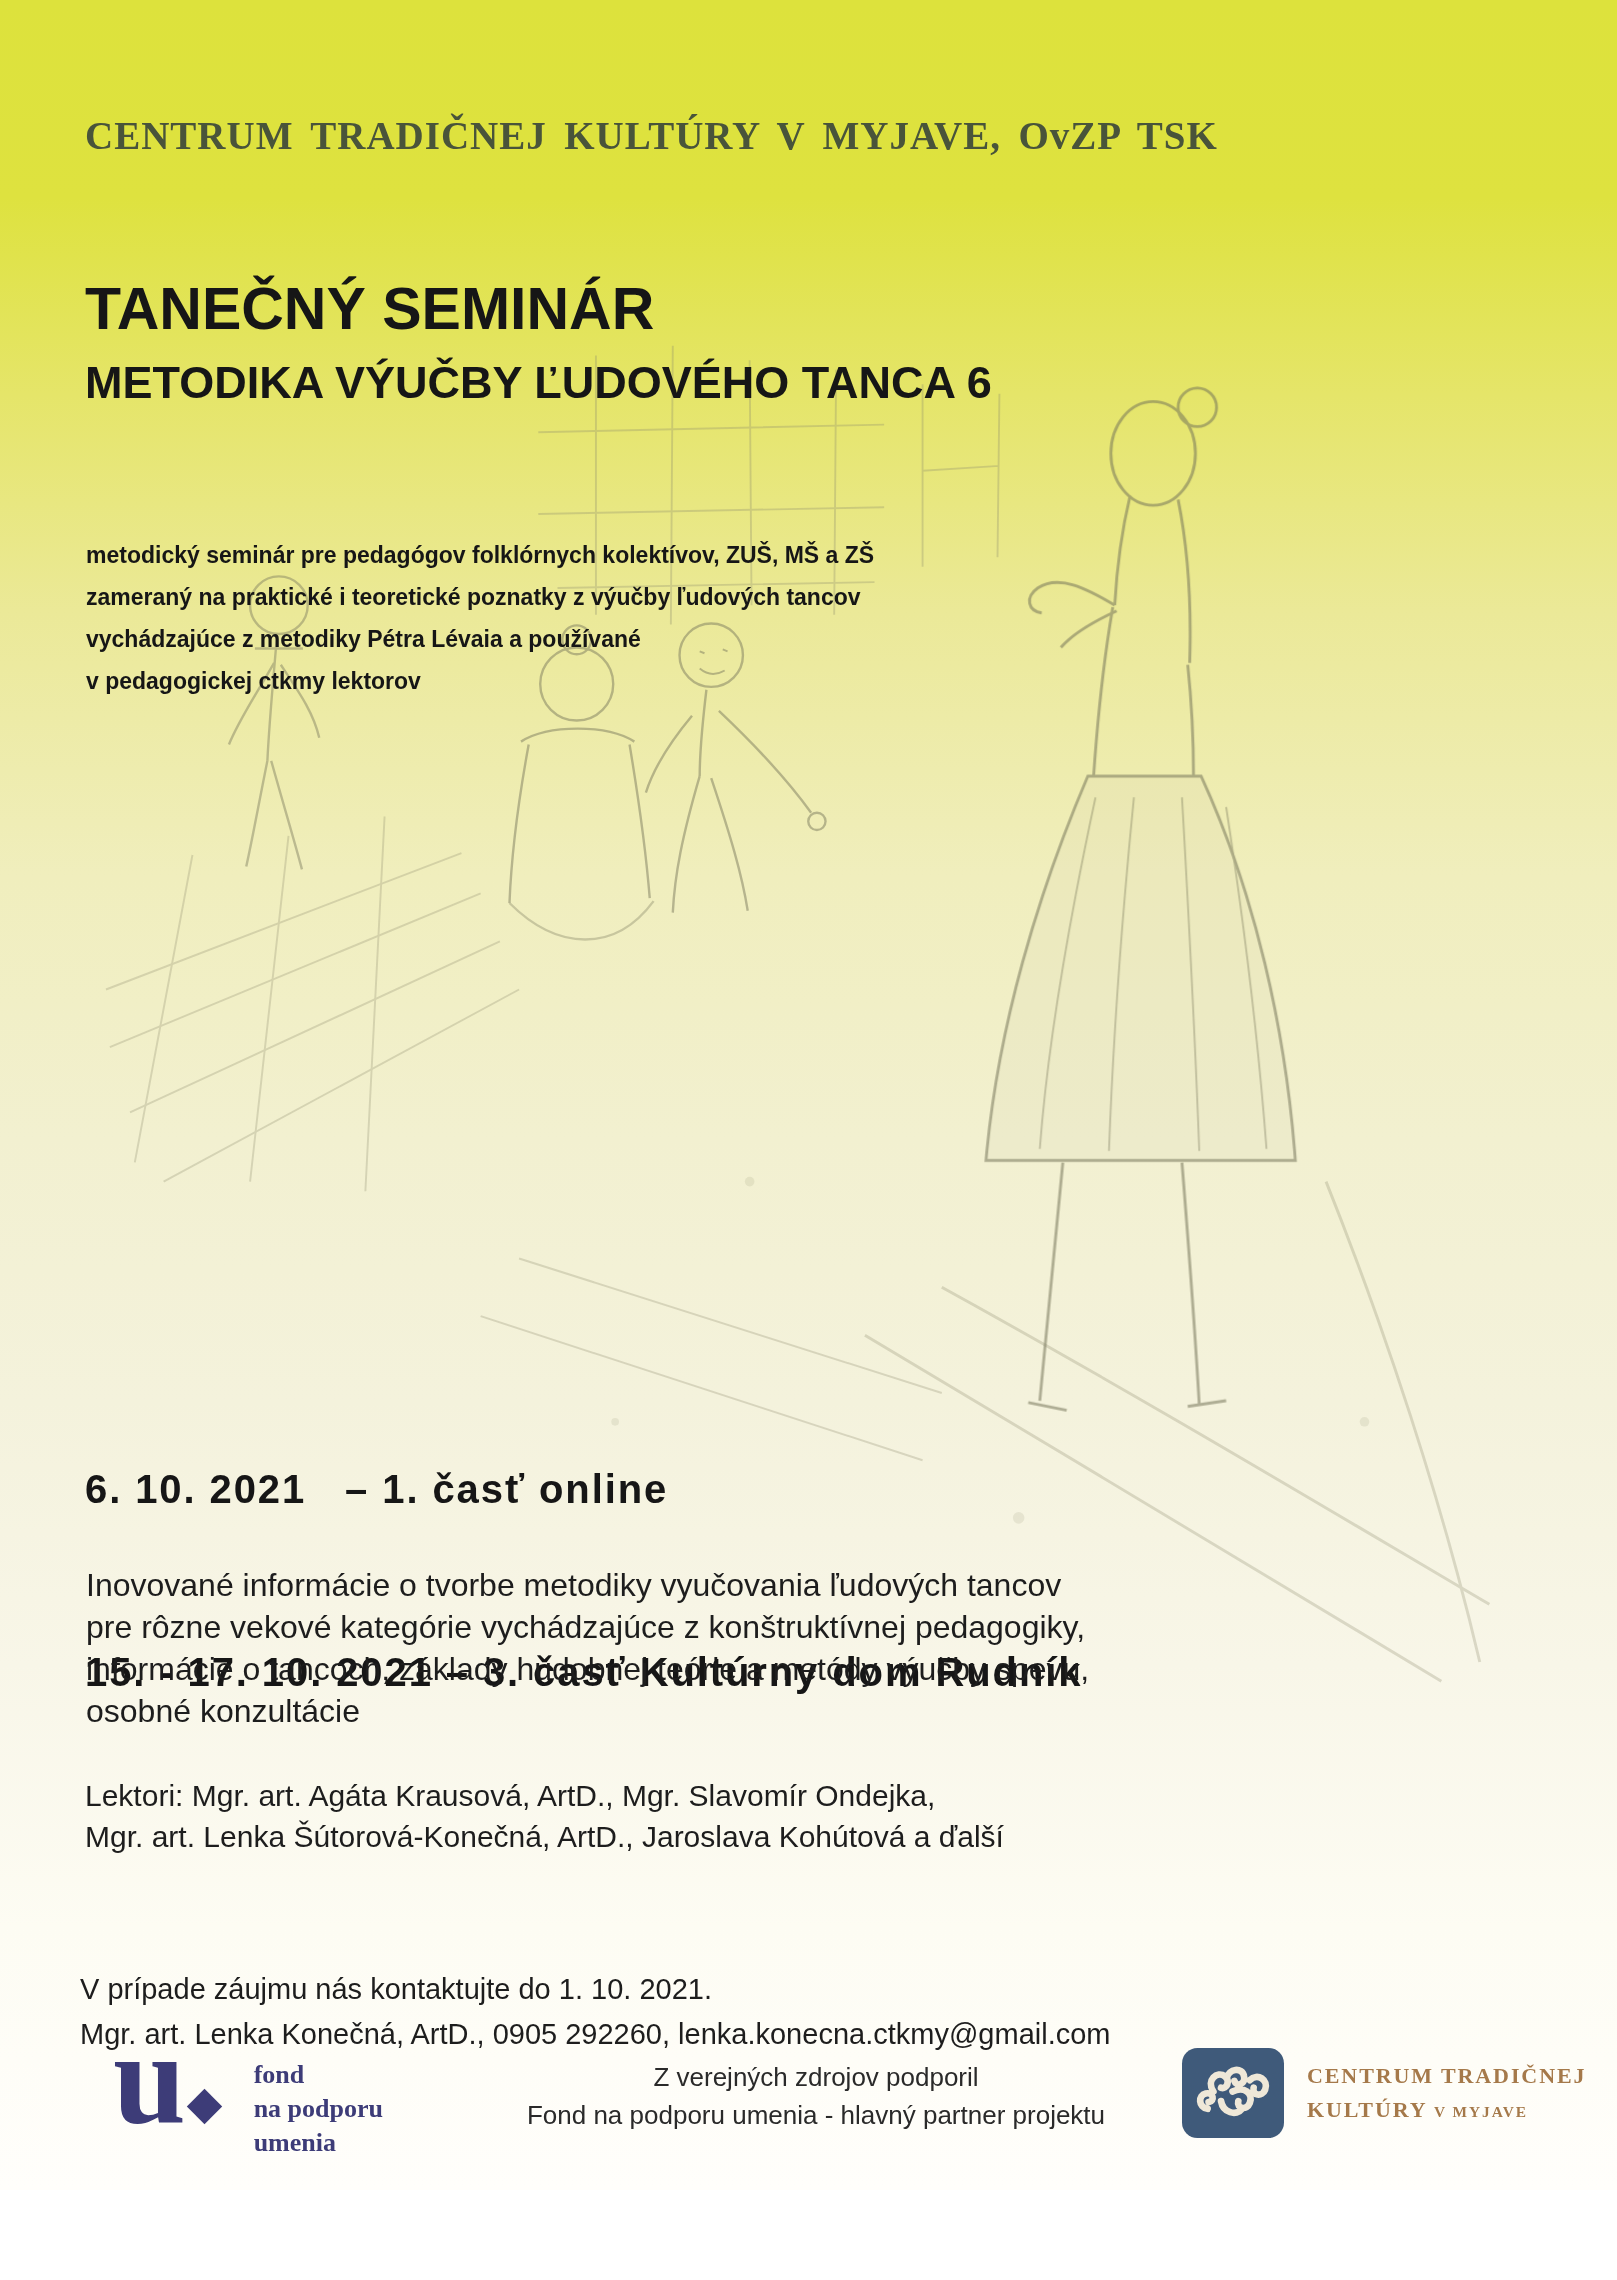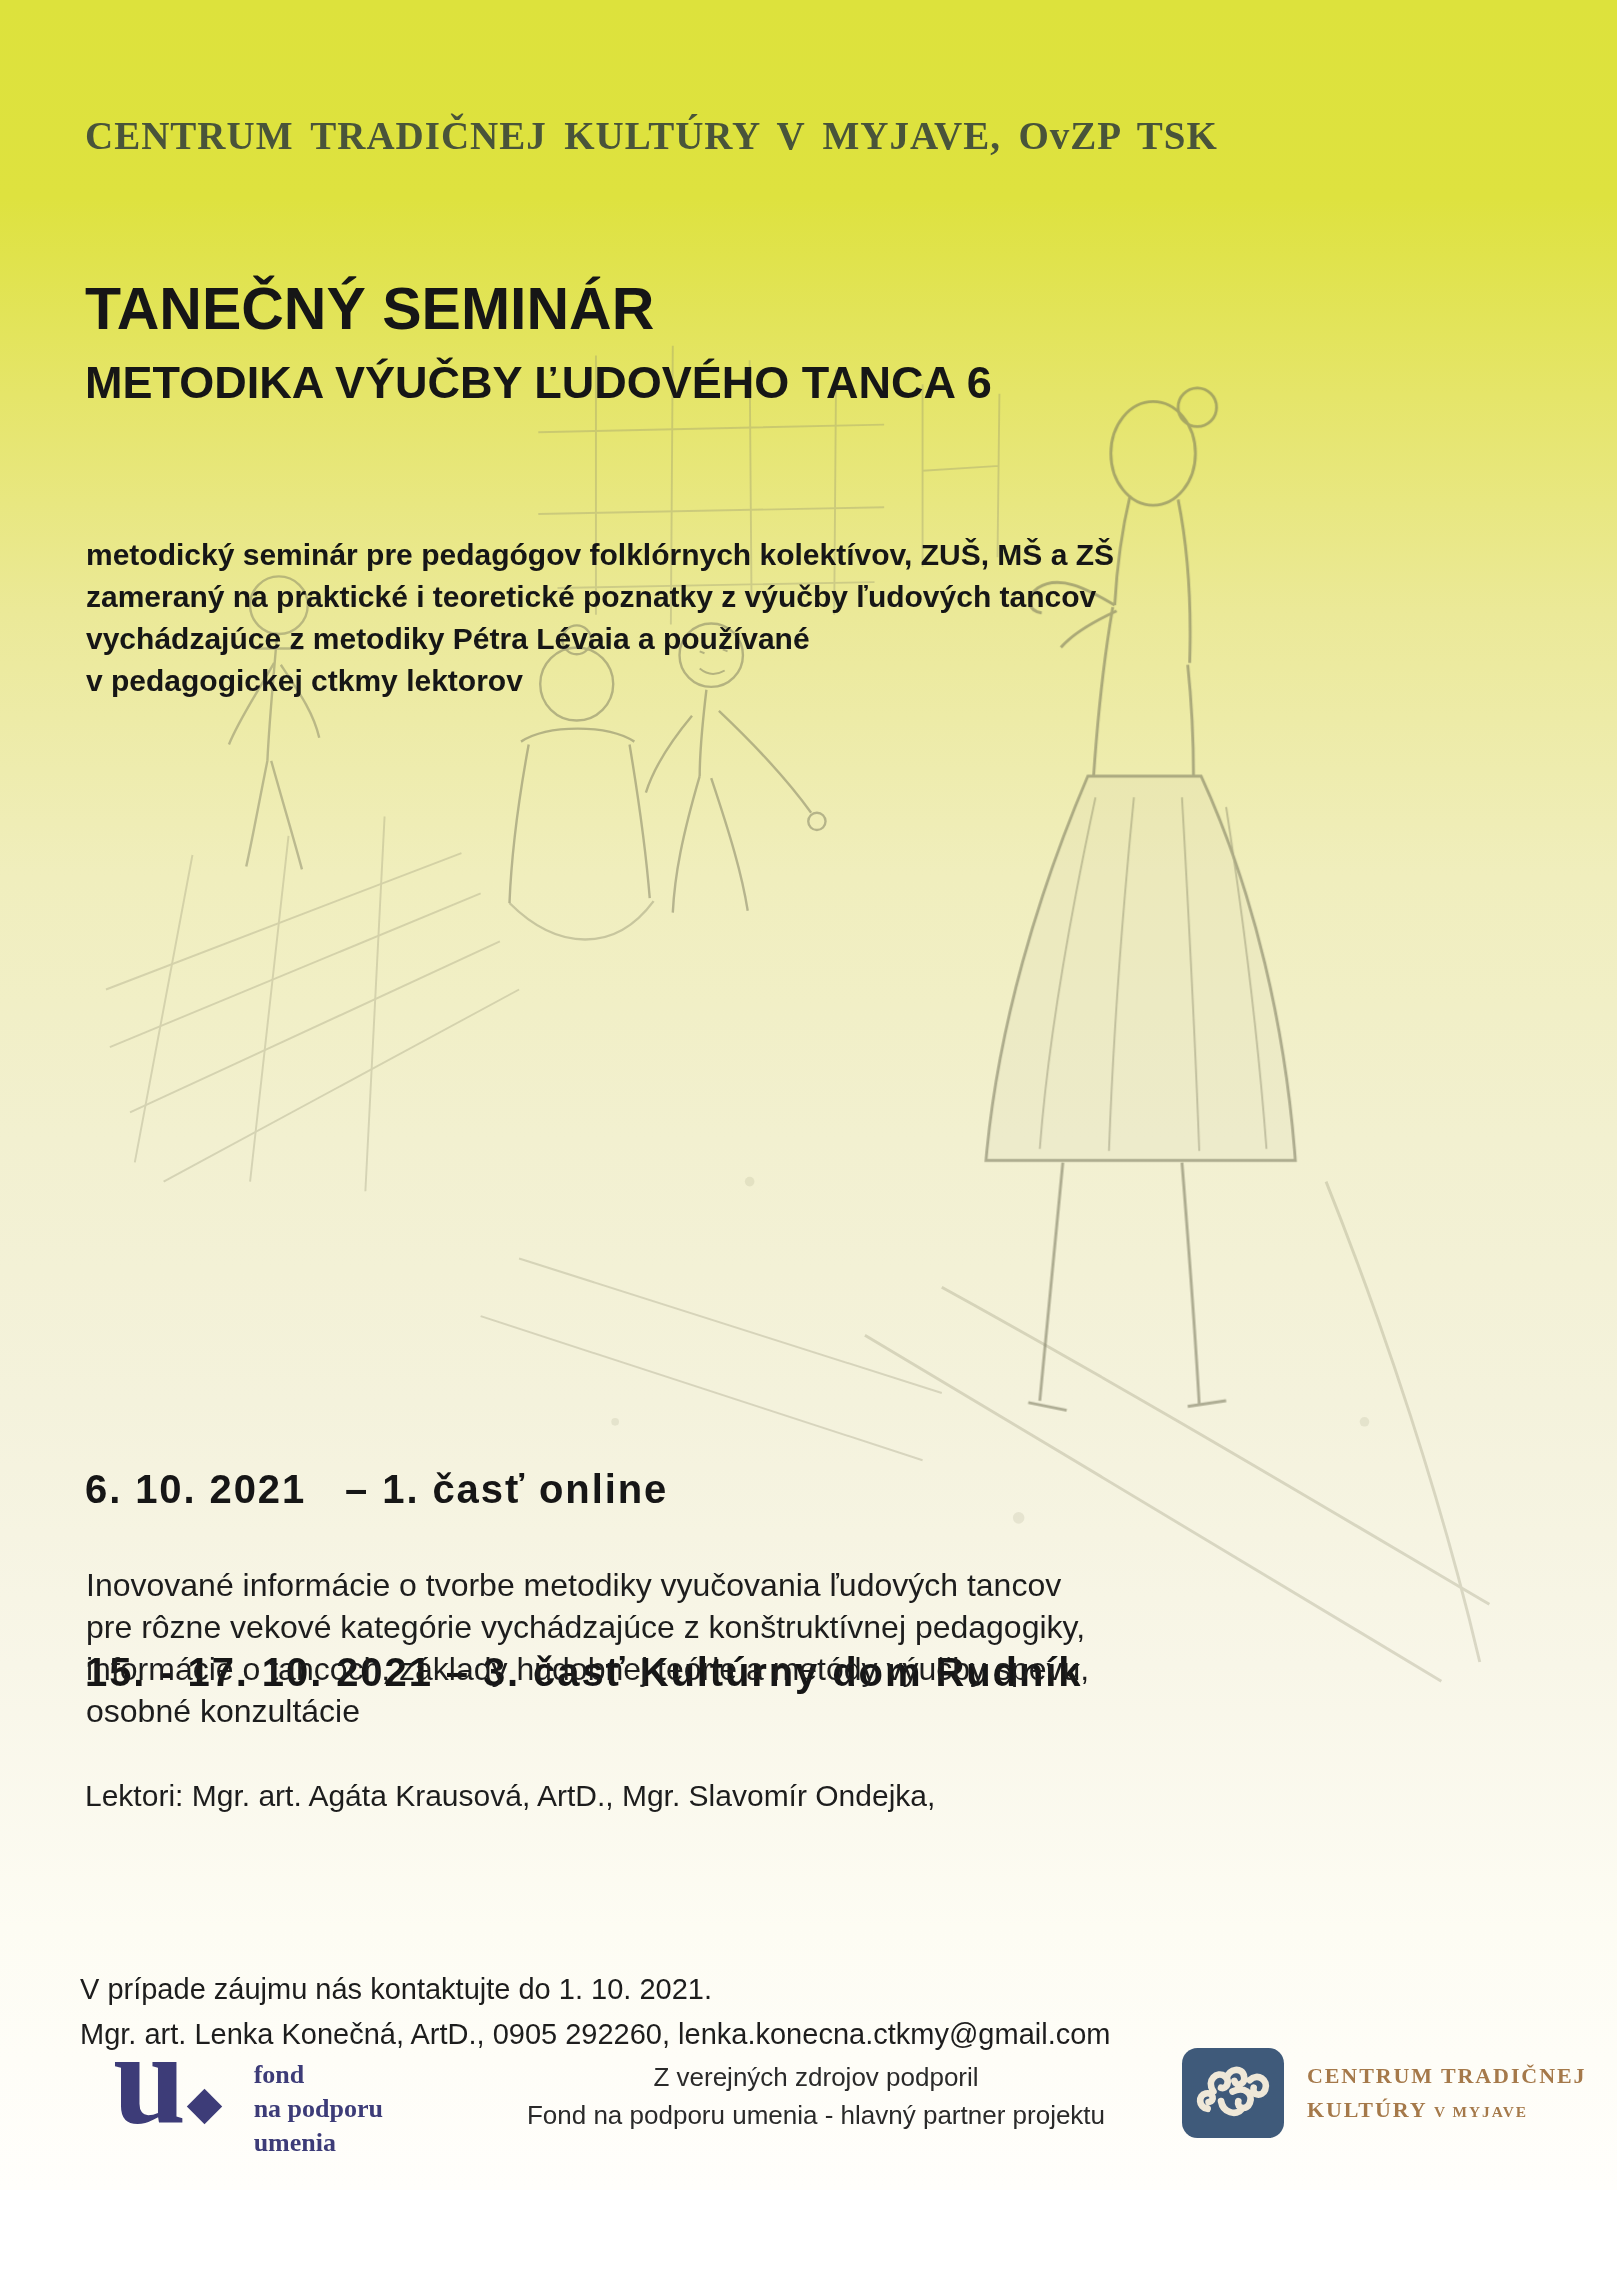--- a/index.html
+++ b/index.html
@@ -18,21 +18,21 @@
   
   .txt{position:absolute;z-index:3;color:#161616;}
   .org-header{
     left:85px;top:113px;width:1153px;
     font-family:"Liberation Serif",serif;
     font-weight:bold;font-size:39px;letter-spacing:1px;word-spacing:6.7px;
     color:#49543a;
   }
   .title1{left:85px;top:275px;font-size:59px;font-weight:bold;letter-spacing:0px;}
   .title2{left:85px;top:357px;font-size:45px;font-weight:bold;}
-  .intro{left:86px;top:534px;font-size:30px;font-weight:bold;line-height:42px;}
+  .intro{left:86px;top:534px;font-size:23px;font-weight:bold;line-height:42px;}
   .schedule{left:85px;top:1337px;font-size:40px;font-weight:bold;line-height:61px;letter-spacing:1.9px;white-space:pre;}
   .description{left:86px;top:1564px;font-size:32px;line-height:42px;color:#1d1d1d;}
   .lecturers{left:85px;top:1775px;font-size:30px;line-height:41px;color:#1d1d1d;}
   .contact{left:80px;top:1967px;font-size:29px;line-height:45px;color:#1d1d1d;}
   
   .fpu-logo{position:absolute;left:113px;top:2025px;z-index:3;display:flex;align-items:flex-start;}
   .fpu-mark{
     font-family:"Liberation Serif",serif;font-weight:bold;
     font-size:131px;line-height:106px;color:#3d3c78;letter-spacing:-3.8px;
   }
@@ -146,20 +146,21 @@
 
   <div class="txt description">
     <div>Inovované informácie o tvorbe metodiky vyučovania ľudových tancov</div>
     <div>pre rôzne vekové kategórie vychádzajúce z konštruktívnej pedagogiky,</div>
     <div>informácie o tancoch, základy hudobnej teórie a metódy výučby spevu,</div>
     <div>osobné konzultácie</div>
   </div>
 
   <div class="txt lecturers">
     <div>Lektori: Mgr. art. Agáta Krausová, ArtD., Mgr. Slavomír Ondejka,</div>
+    <div>Mgr. art. Lenka Šútorová-Konečná, ArtD., Jaroslava Kohútová a ďalší</div>
   </div>
 
   <div class="txt contact">
     <div>V prípade záujmu nás kontaktujte do 1. 10. 2021.</div>
     <div>Mgr. art. Lenka Konečná, ArtD., 0905 292260, lenka.konecna.ctkmy@gmail.com</div>
   </div>
 
   <div class="fpu-logo">
     <span class="fpu-mark">u</span>
     <span class="fpu-dot"></span>

